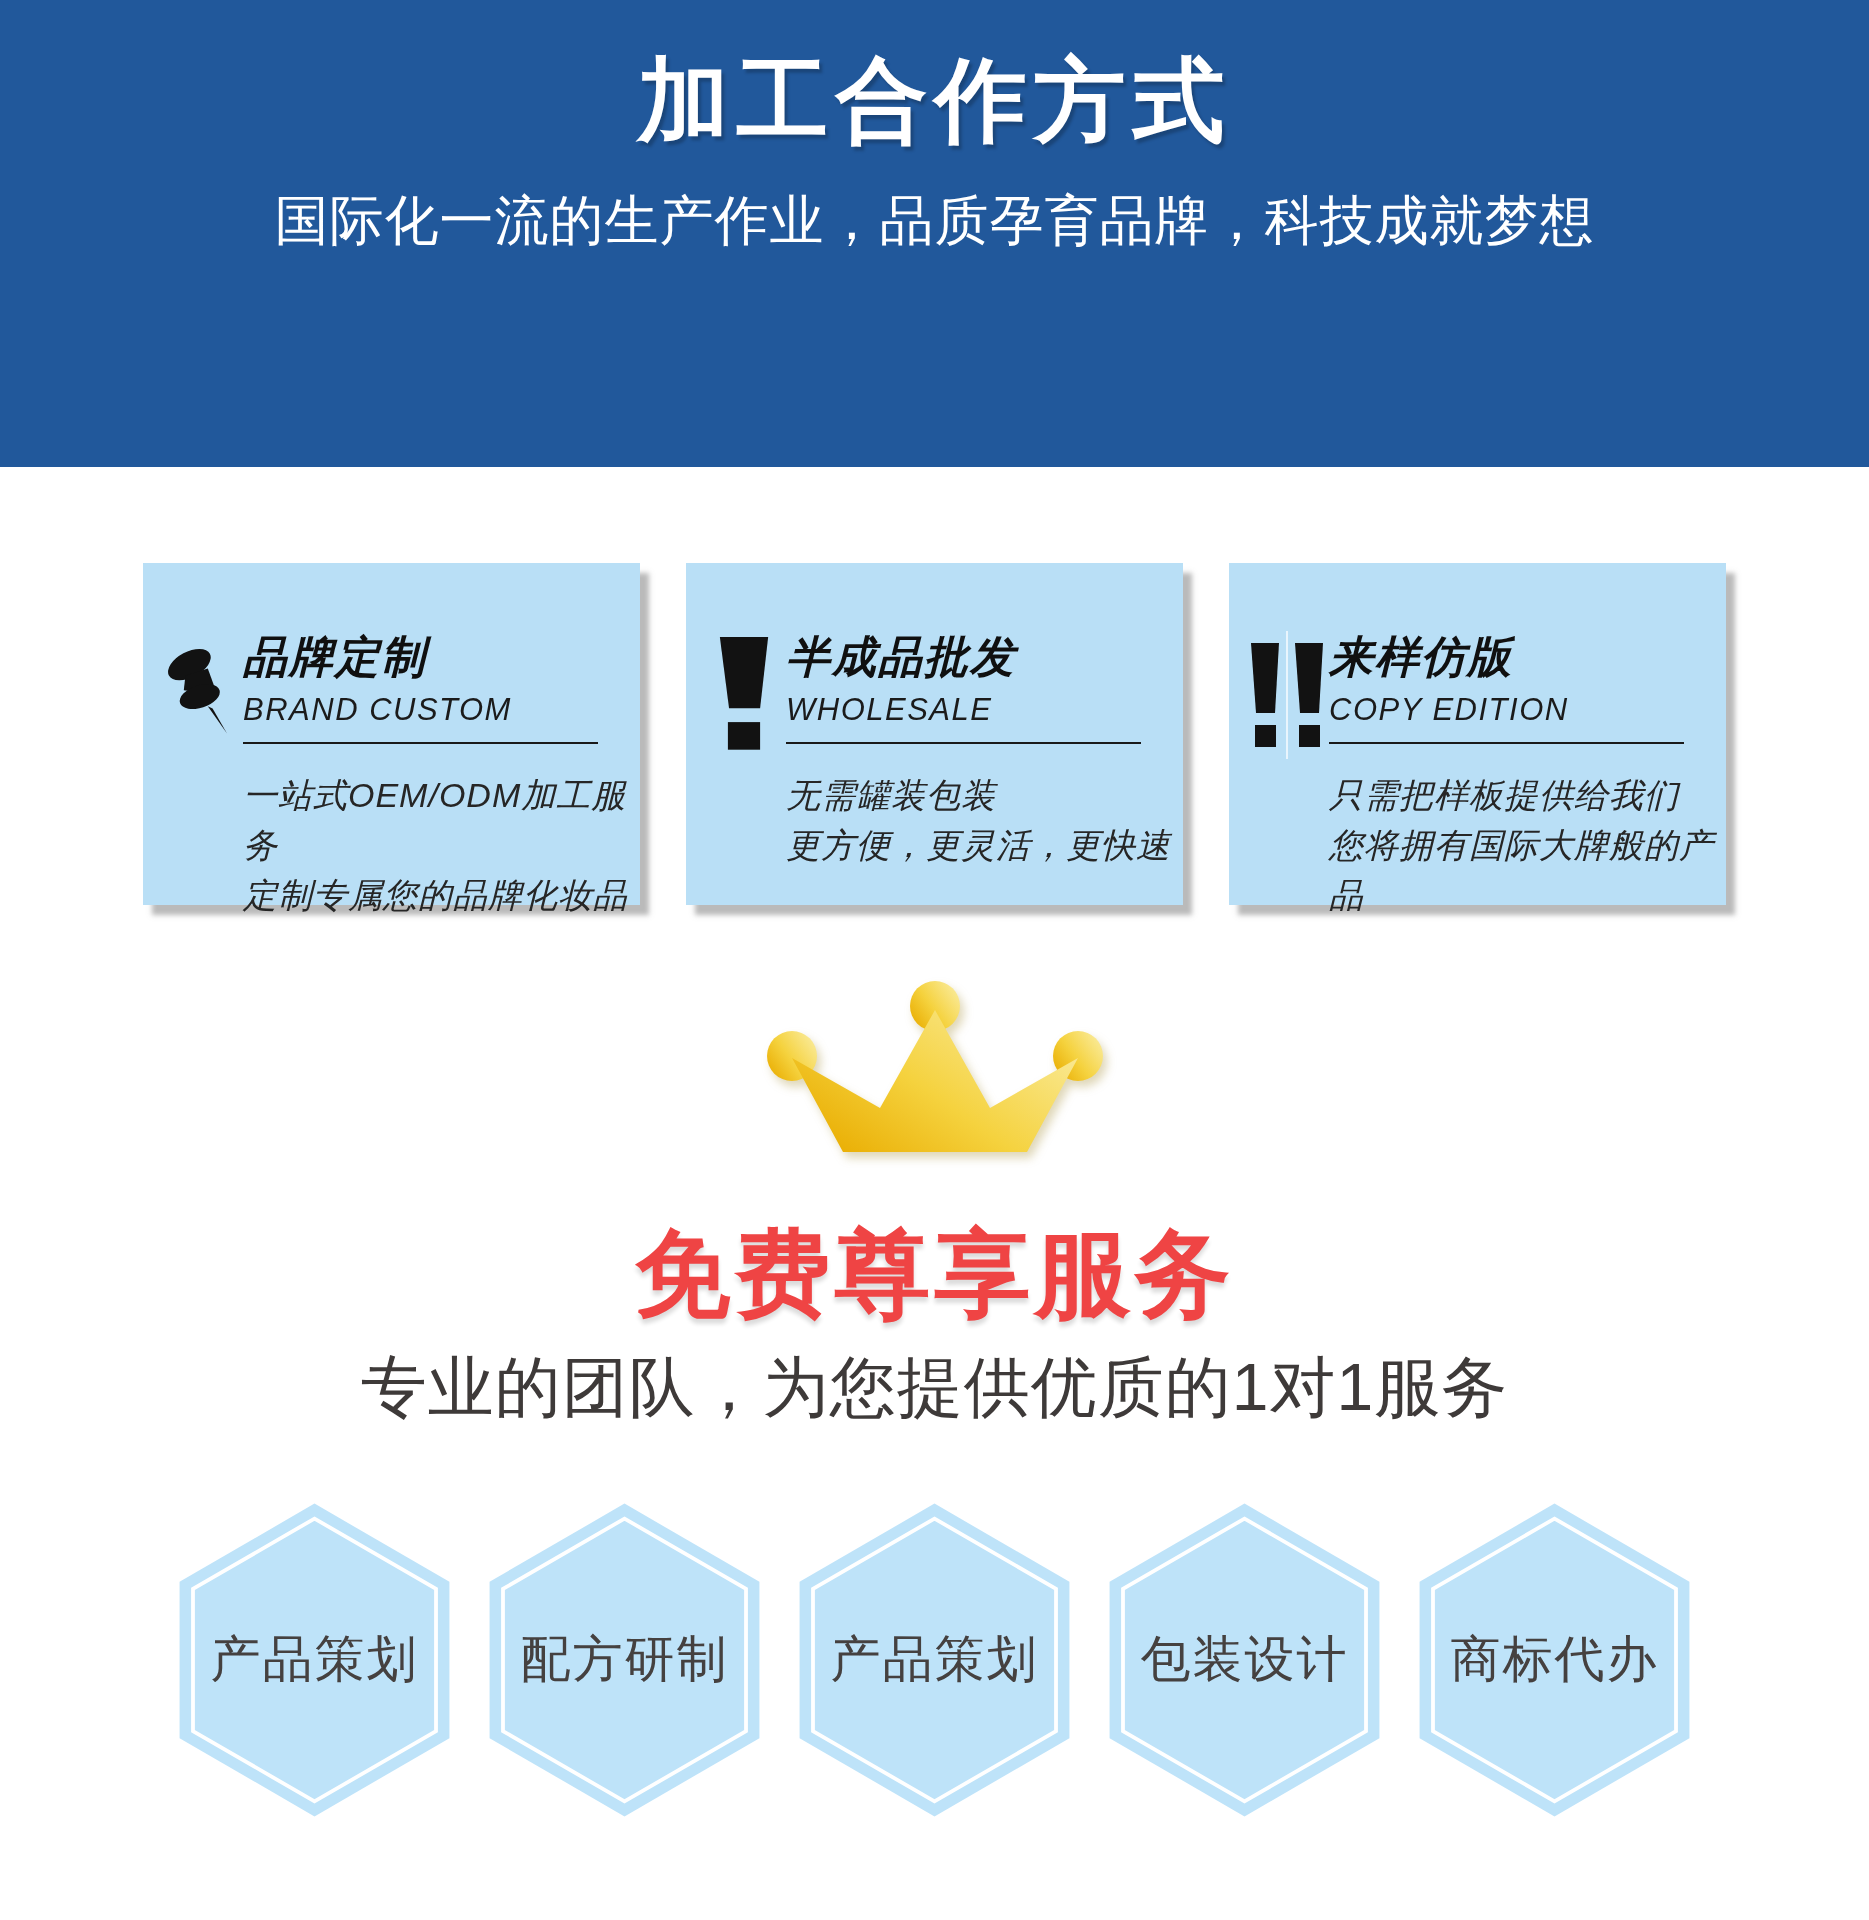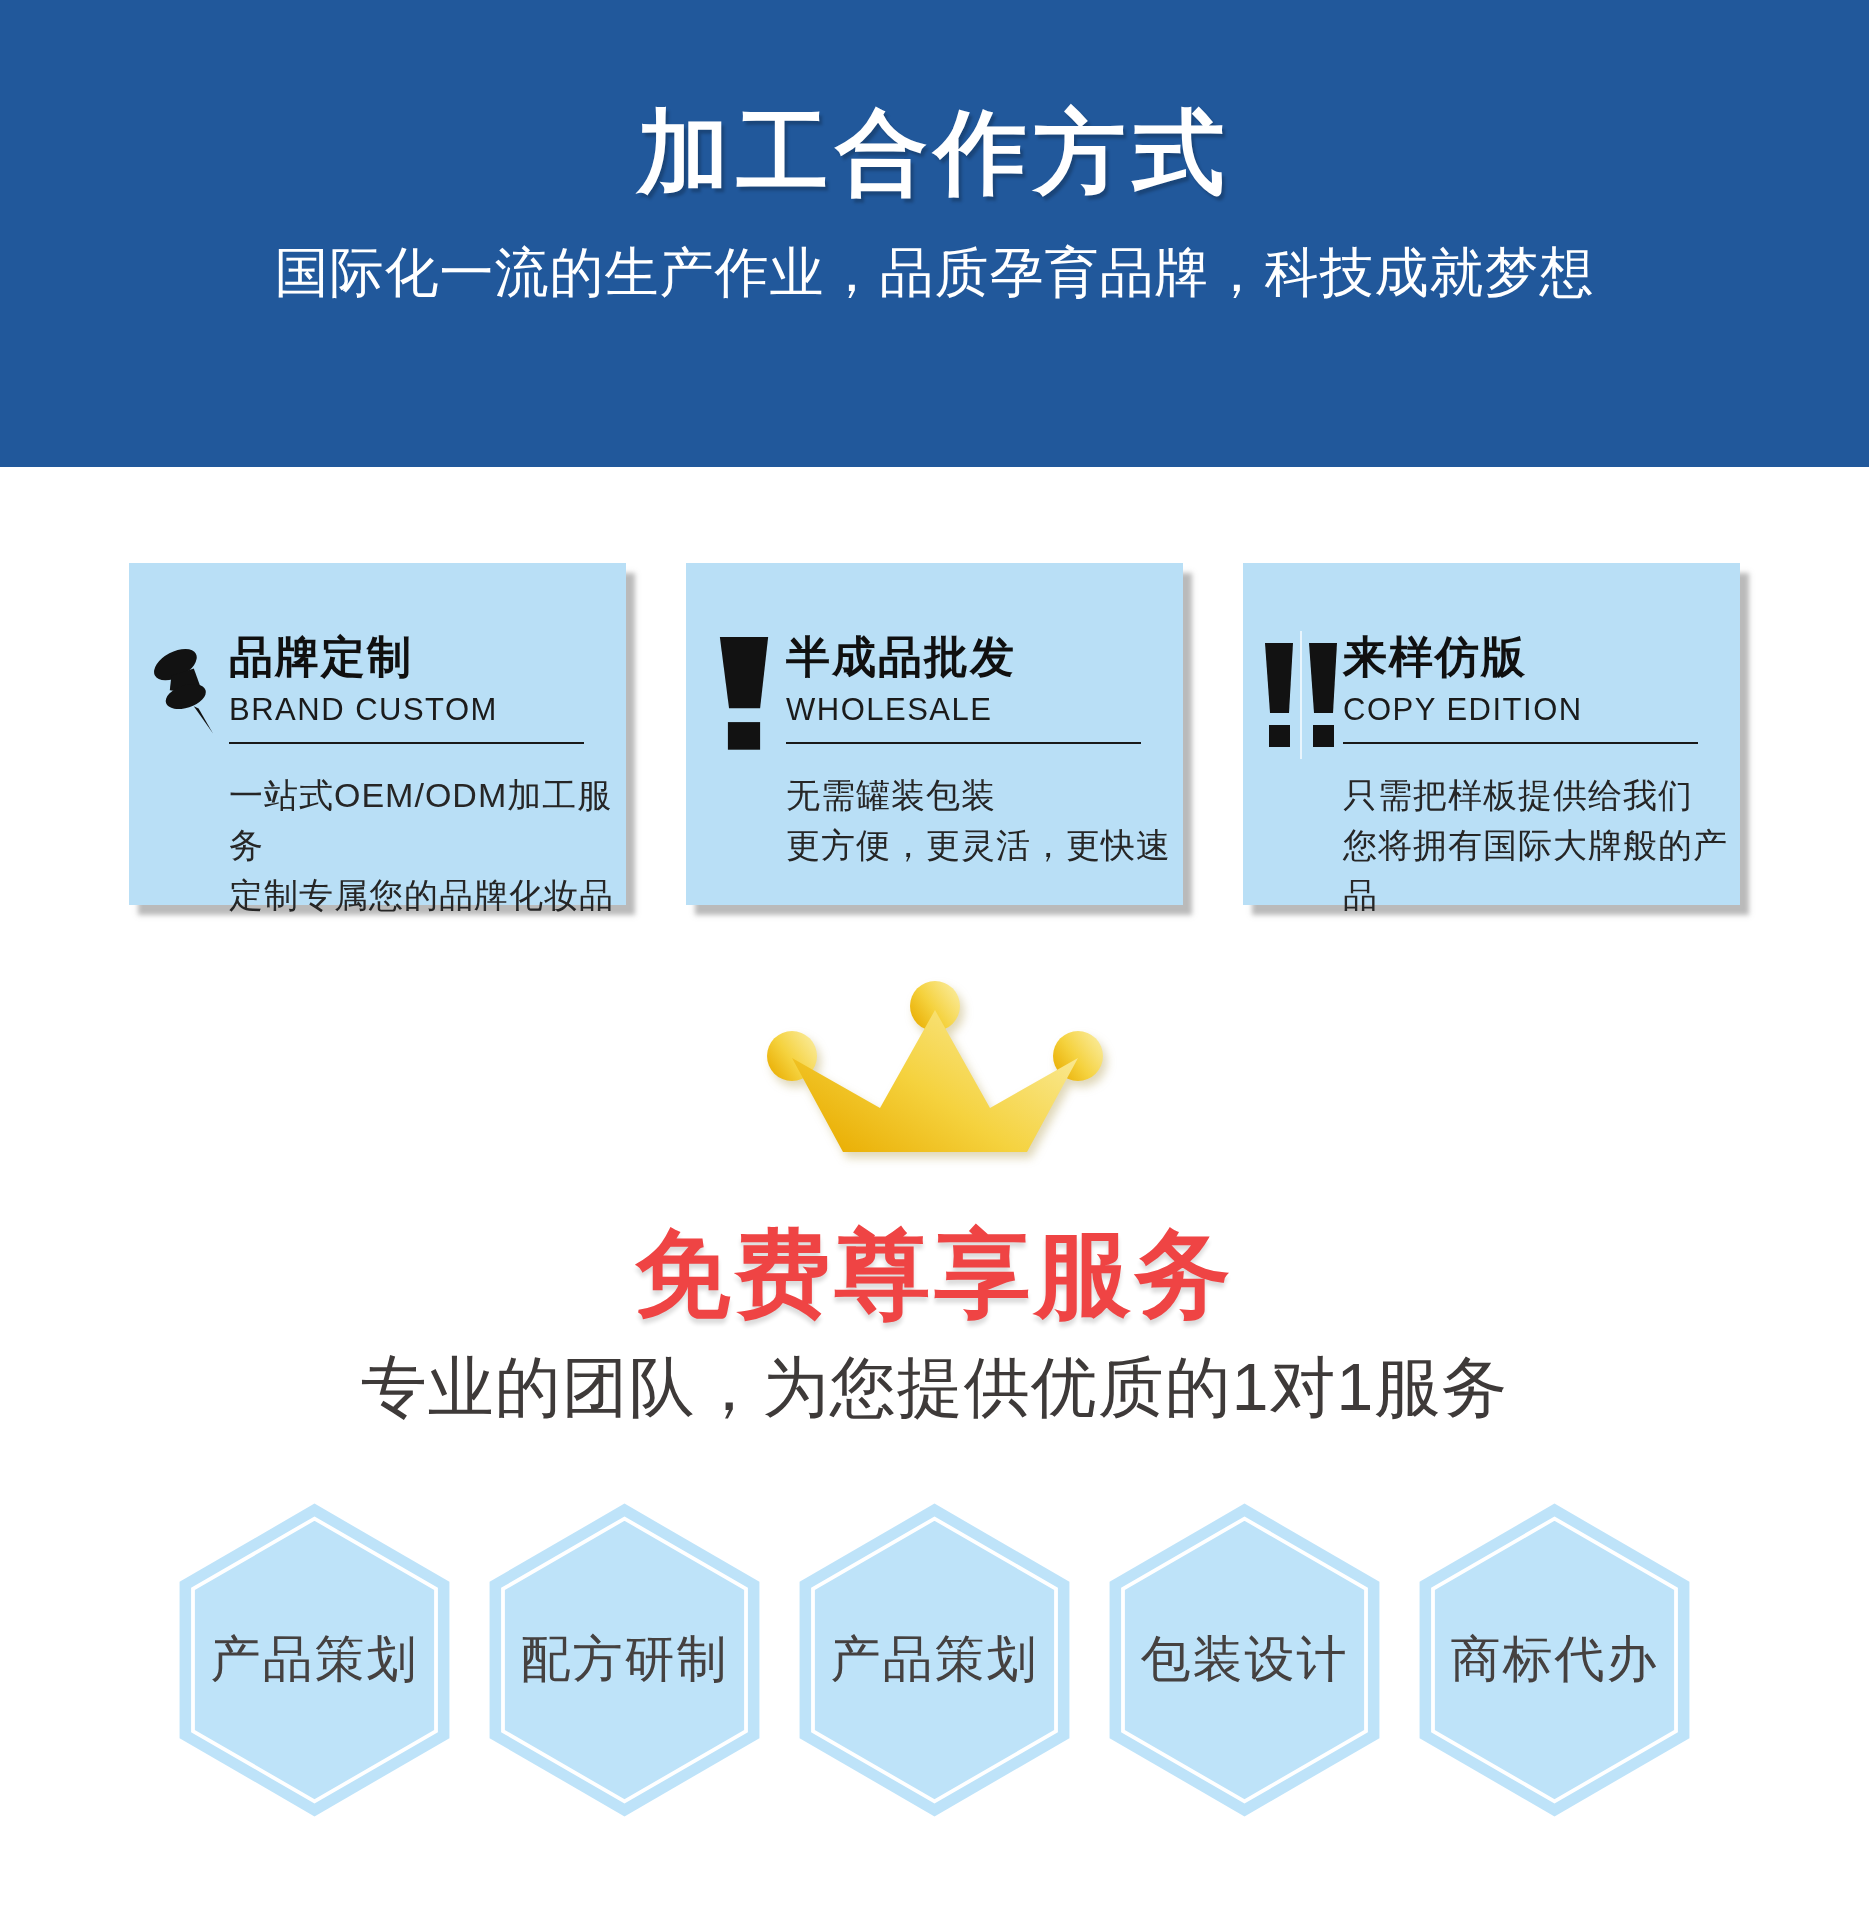--- a/index.html
+++ b/index.html
@@ -4,28 +4,28 @@
 <style>
   html,body{margin:0;padding:0;background:#ffffff;}
   .page{
     position:relative;width:1869px;height:1920px;background:#ffffff;overflow:hidden;
     display:flex;flex-direction:column;align-items:center;
     font-family:"Liberation Sans","DejaVu Sans",sans-serif;
   }
   
   .banner{flex:none;width:100%;height:467px;background:#21589b;text-align:center;}
   .banner-title{
-    margin:0;padding-top:102px;font-size:92px;font-weight:bold;color:#ffffff;
+    margin:0;padding-top:50px;font-size:92px;font-weight:bold;color:#ffffff;
     letter-spacing:7px;line-height:1.1;text-shadow:3px 4px 3px rgba(0,0,0,.22);
   }
   .banner-sub{
     margin:40px 0 0;font-size:54px;color:#ffffff;letter-spacing:1px;line-height:1.1;
   }
   
-  .cards{flex:none;display:flex;gap:60px;margin-top:96px;}
+  .cards{flex:none;display:flex;gap:46px;margin-top:96px;font-style:italic;}
   .card{
     position:relative;width:497px;height:342px;background:#b9dff6;
     box-shadow:9px 10px 5px rgba(117,117,117,.5);
   }
   .card-icon{position:absolute;left:20px;top:70px;width:80px;height:135px;}
   .card-icon svg{display:block;}
   .icon-black{fill:#121212;}
   .card-text{margin-left:100px;padding-top:72px;}
   .card-title{font-size:44px;font-weight:bold;color:#101010;line-height:1;letter-spacing:2px;}
   .card-sub{margin-top:15px;font-size:31px;color:#1b1b1b;letter-spacing:1.5px;line-height:1;}

